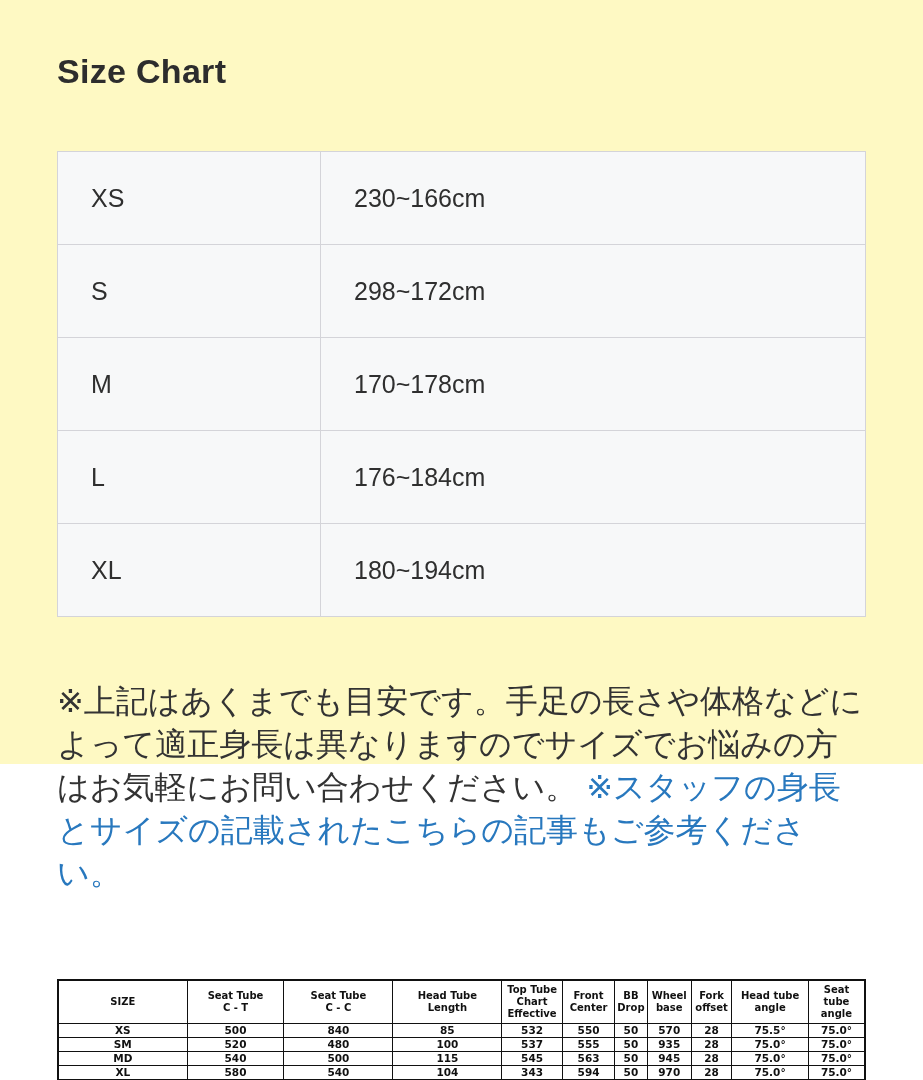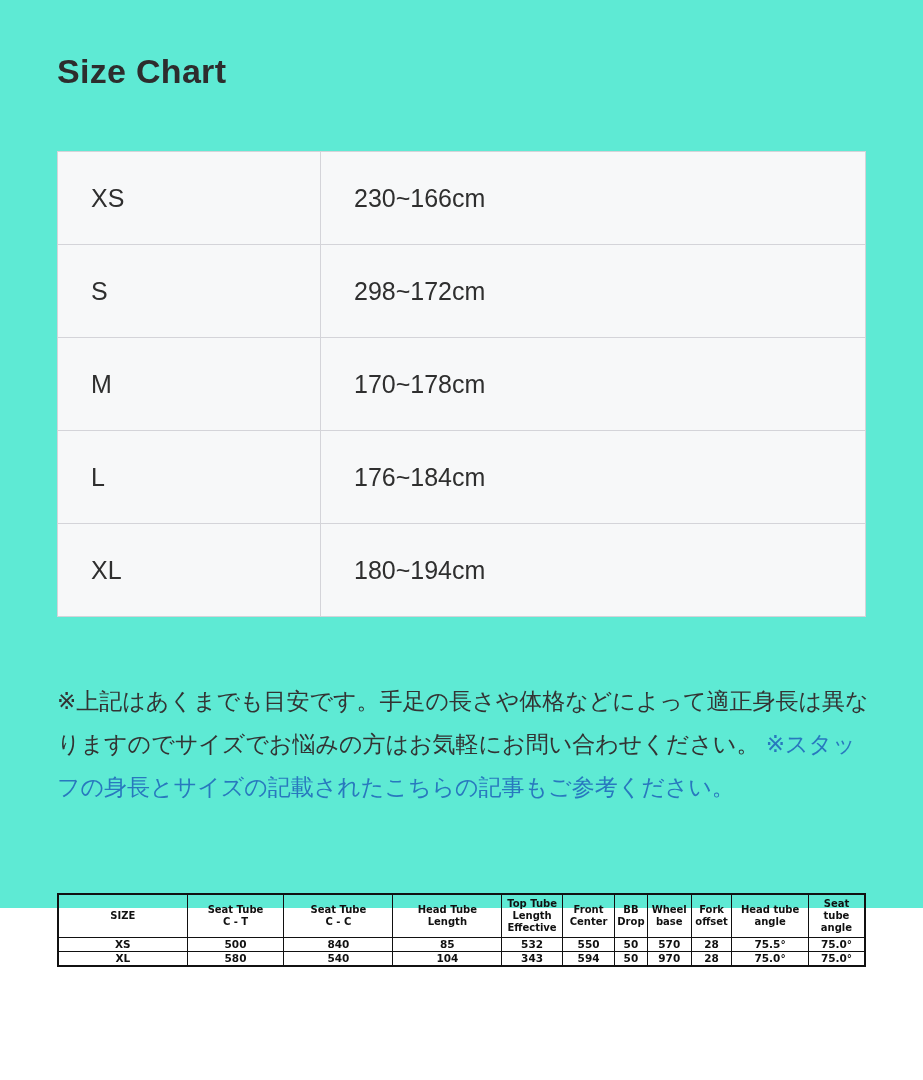--- a/index.html
+++ b/index.html
@@ -7,22 +7,22 @@
     margin: 0;
     padding: 0;
     background: #ffffff;
     width: 923px;
     height: 1080px;
     font-family: "Liberation Sans", "DejaVu Sans", sans-serif;
     overflow: hidden;
   }
   .page {
     width: 923px;
-    height: 908px;
-    background: #5eead4;
+    height: 764px;
+    background: #fef9c3;
   }
   h1.page-title {
     margin: 0;
     padding: 52px 57px 0 57px;
     font-size: 34px;
     font-weight: 700;
     color: #2d2d2d;
     letter-spacing: 0.3px;
   }
   table.size-table {
@@ -36,21 +36,21 @@
     height: 93px;
     font-size: 25px;
     color: #2f2f2f;
     padding: 0 0 0 33px;
     vertical-align: middle;
   }
   td.size-cell { width: 263px; }
   p.note {
     width: 812px;
     margin: 63px 57px 0 57px;
-    font-size: 23px;
+    font-size: 32px;
     line-height: 43px;
     color: #333333;
   }
   a.note-link {
     color: #2878be;
     text-decoration: none;
     cursor: pointer;
   }
   table.geo-table {
     width: 809px;
@@ -151,21 +151,21 @@
     <thead>
       <tr>
         <th>SIZE</th>
         <th>Seat Tube
 C - T</th>
         <th>Seat Tube
 C - C</th>
         <th>Head Tube
 Length</th>
         <th>Top Tube
-Length
+Chart
 Effective</th>
         <th>Front
 Center</th>
         <th>BB
 Drop</th>
         <th>Wheel
 base</th>
         <th>Fork
 offset</th>
         <th>Head tube
@@ -183,21 +183,47 @@
           <td>85</td>
           <td>532</td>
           <td>550</td>
           <td>50</td>
           <td>570</td>
           <td>28</td>
           <td>75.5°</td>
           <td>75.0°</td>
         </tr>
 
-
+        <tr>
+          <td>SM</td>
+          <td>520</td>
+          <td>480</td>
+          <td>100</td>
+          <td>537</td>
+          <td>555</td>
+          <td>50</td>
+          <td>935</td>
+          <td>28</td>
+          <td>75.0°</td>
+          <td>75.0°</td>
+        </tr>
+
+        <tr>
+          <td>MD</td>
+          <td>540</td>
+          <td>500</td>
+          <td>115</td>
+          <td>545</td>
+          <td>563</td>
+          <td>50</td>
+          <td>945</td>
+          <td>28</td>
+          <td>75.0°</td>
+          <td>75.0°</td>
+        </tr>
 
 
         <tr>
           <td>XL</td>
           <td>580</td>
           <td>540</td>
           <td>104</td>
           <td>343</td>
           <td>594</td>
           <td>50</td>

